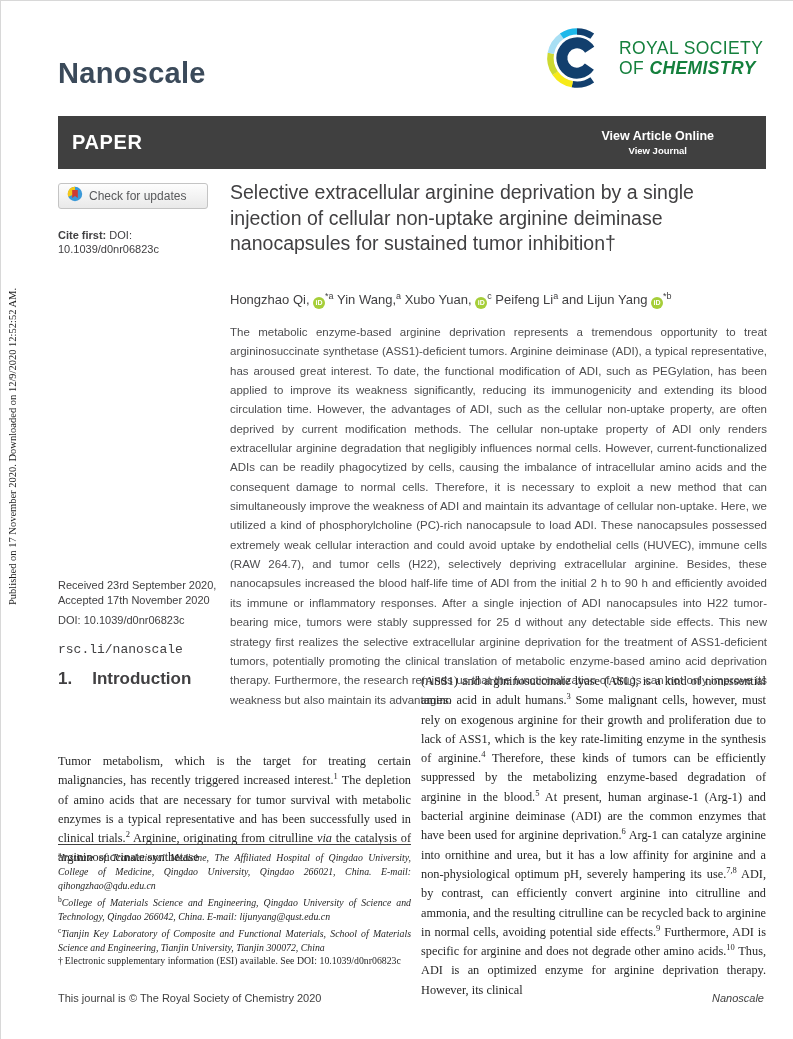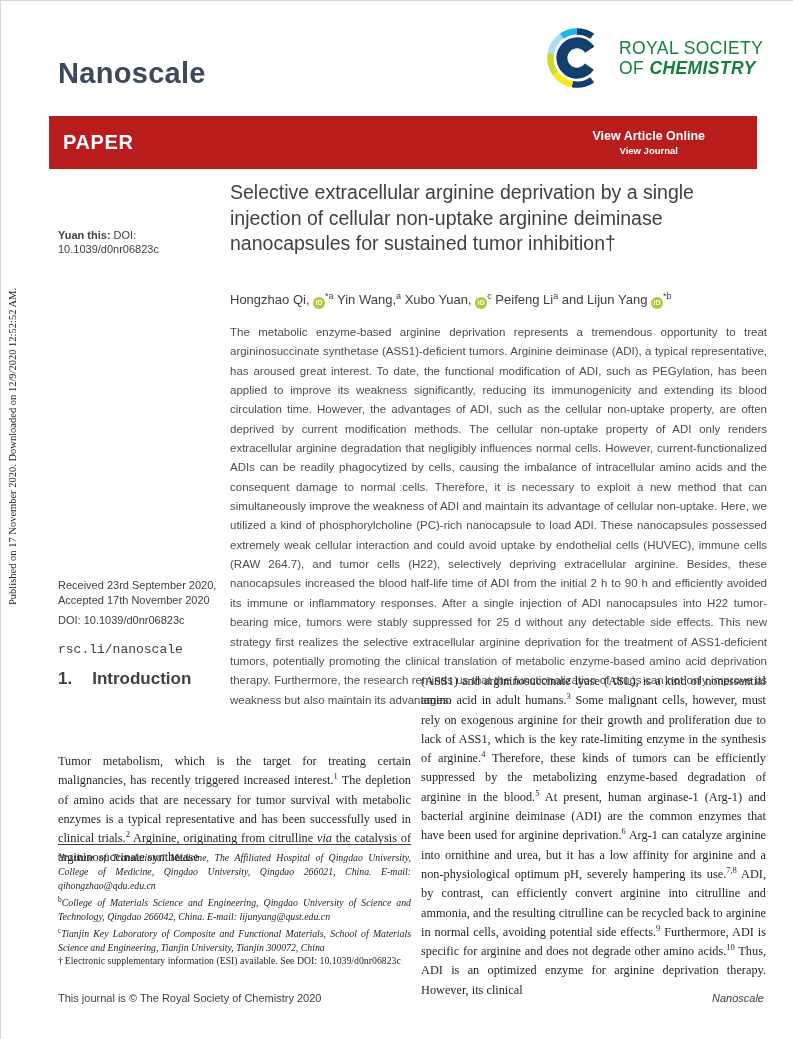--- a/index.html
+++ b/index.html
@@ -20,22 +20,22 @@
     position:absolute; top:56px; left:57px;
     font-size:29px; font-weight:600; color:#3b4a5a; letter-spacing:.3px;
   }
   
   .rsc{position:absolute; top:24px; left:543px; display:flex; align-items:center; gap:9px;}
   .rsc svg{display:block;}
   .rsc-text{color:#15803d; font-size:17.5px; line-height:20px; letter-spacing:.4px; font-weight:500;}
   .rsc-text b{font-weight:800;font-style:italic;}
   
   .banner{
-    position:absolute; top:115px; left:48px; width:708px; height:53px;
-    background:#b91c1c; display:flex; justify-content:space-between; align-items:center;
+    position:absolute; top:115px; left:57px; width:708px; height:53px;
+    background:#404040; display:flex; justify-content:space-between; align-items:center;
   }
   .banner-left{color:#fff; font-weight:700; font-size:20px; letter-spacing:.6px; padding-left:14px;}
   .banner-right{padding-right:52px; text-align:center; color:#fff;}
   .banner-right .vao{font-weight:700; font-size:12.5px; display:block; cursor:pointer;}
   .banner-right .vj{font-weight:700; font-size:9.5px; display:block; margin-top:2px; cursor:pointer;}
   
   .check-btn{
     position:absolute; top:182px; left:57px; width:132px; height:24px;
     background:linear-gradient(#fdfdfd,#e9e9e9); border:1px solid #c4c4c4; border-radius:3px;
     display:flex; align-items:center; gap:6px; padding:0 8px; cursor:pointer;
@@ -115,23 +115,33 @@
   </div>
 
   <div class="banner">
     <div class="banner-left">PAPER</div>
     <div class="banner-right">
       <span class="vao">View Article Online</span>
       <span class="vj">View Journal</span>
     </div>
   </div>
 
+  <div class="check-btn">
+    <span>
+      <svg width="16" height="16" viewBox="0 0 20 20">
+        <circle cx="10" cy="10" r="9" fill="#3a99d8"></circle>
+        <path d="M10 1 A9 9 0 0 0 1.6 13.5 L10 10 Z" fill="#f5c71a"></path>
+        <path d="M6.5 5 h7 v10 l-3.5 -2.6 L6.5 15 Z" fill="#cf3a32"></path>
+      </svg>
+    </span>
+    <span class="lbl">Check for updates</span>
+  </div>
 
   <div class="cite">
-    <b>Yuan this:</b><span> DOI: 10.1039/d0nr06823c</span>
+    <b>Cite first:</b><span> DOI: 10.1039/d0nr06823c</span>
   </div>
 
   <div class="title">Selective extracellular arginine deprivation by a single injection of cellular non-uptake arginine deiminase nanocapsules for sustained tumor inhibition†</div>
 
   <div class="byline">
     <span>Hongzhao Qi, </span><span class="orcid">iD</span><sup>*a</sup><span> Yin Wang,</span><sup>a</sup><span> Xubo Yuan, </span><span class="orcid">iD</span><sup>c</sup><span> Peifeng Li</span><sup>a</sup><span> and Lijun Yang </span><span class="orcid">iD</span><sup>*b</sup>
   </div>
 
   <div class="abstract">The metabolic enzyme-based arginine deprivation represents a tremendous opportunity to treat argininosuccinate synthetase (ASS1)-deficient tumors. Arginine deiminase (ADI), a typical representative, has aroused great interest. To date, the functional modification of ADI, such as PEGylation, has been applied to improve its weakness significantly, reducing its immunogenicity and extending its blood circulation time. However, the advantages of ADI, such as the cellular non-uptake property, are often deprived by current modification methods. The cellular non-uptake property of ADI only renders extracellular arginine degradation that negligibly influences normal cells. However, current-functionalized ADIs can be readily phagocytized by cells, causing the imbalance of intracellular amino acids and the consequent damage to normal cells. Therefore, it is necessary to exploit a new method that can simultaneously improve the weakness of ADI and maintain its advantage of cellular non-uptake. Here, we utilized a kind of phosphorylcholine (PC)-rich nanocapsule to load ADI. These nanocapsules possessed extremely weak cellular interaction and could avoid uptake by endothelial cells (HUVEC), immune cells (RAW 264.7), and tumor cells (H22), selectively depriving extracellular arginine. Besides, these nanocapsules increased the blood half-life time of ADI from the initial 2 h to 90 h and efficiently avoided its immune or inflammatory responses. After a single injection of ADI nanocapsules into H22 tumor-bearing mice, tumors were stably suppressed for 25 d without any detectable side effects. This new strategy first realizes the selective extracellular arginine deprivation for the treatment of ASS1-deficient tumors, potentially promoting the clinical translation of metabolic enzyme-based amino acid deprivation therapy. Furthermore, the research reminds us that the functionalization of drugs can not only improve its weakness but also maintain its advantages.</div>
 

